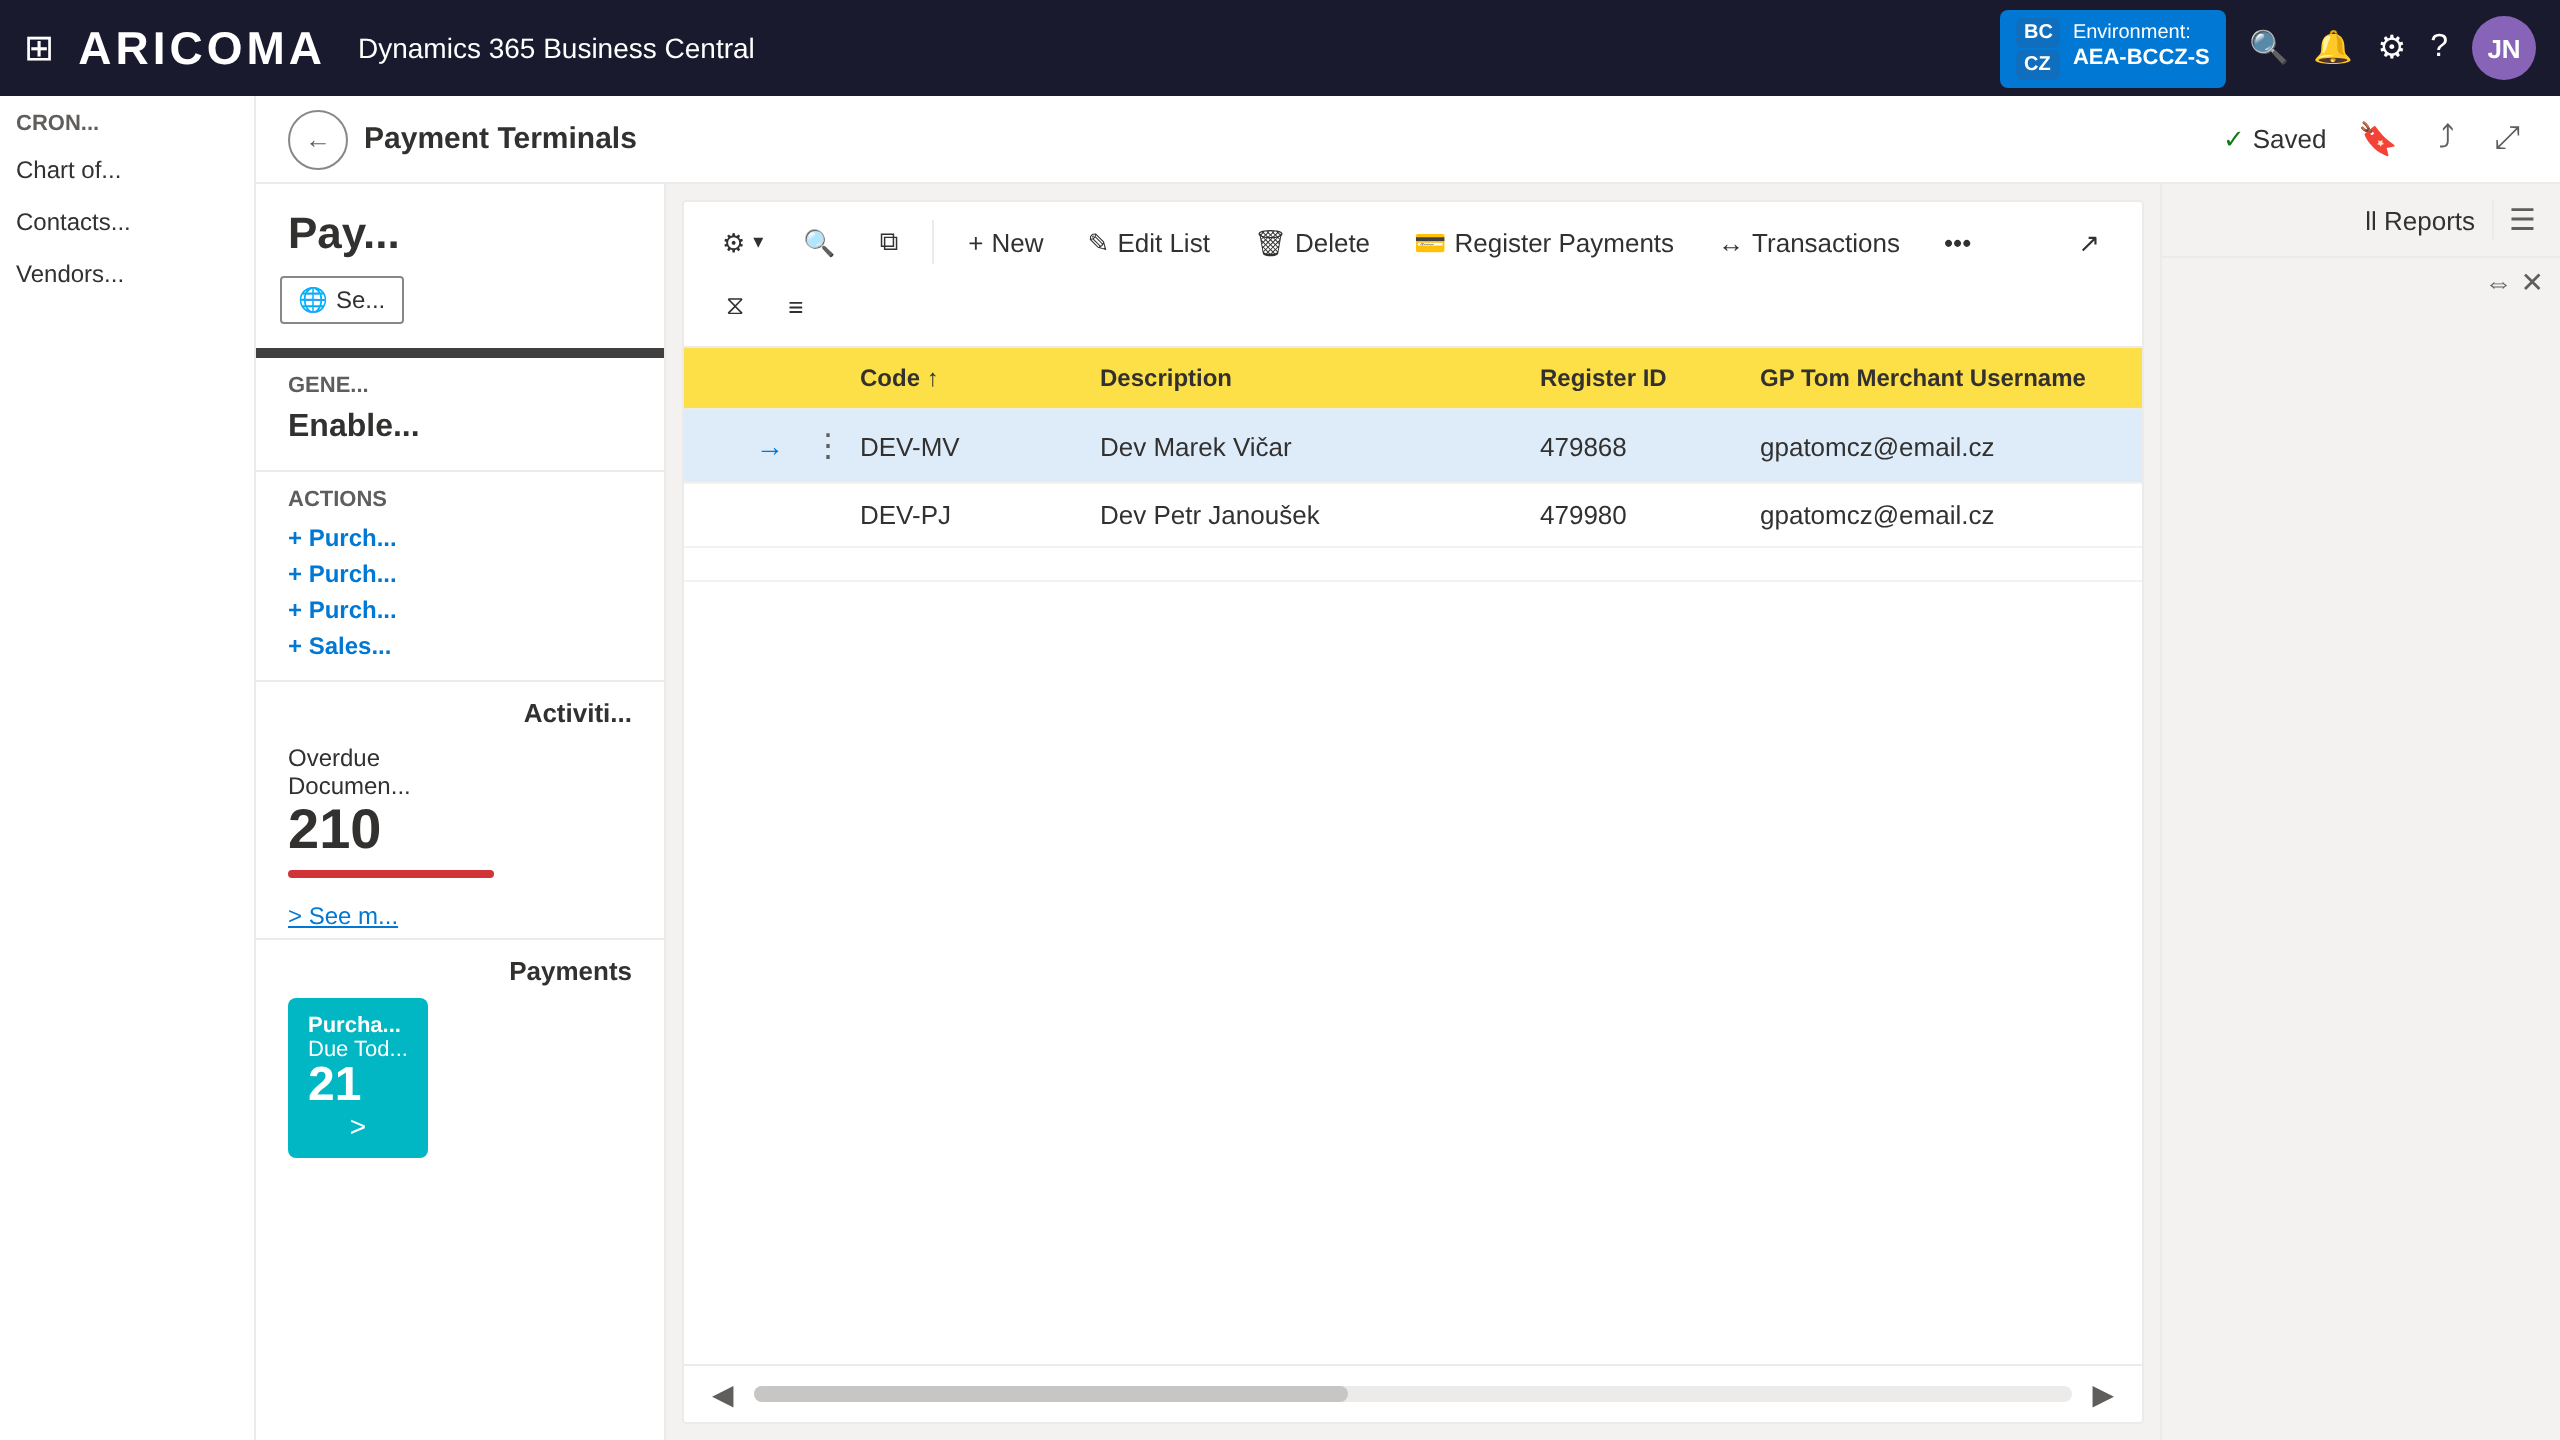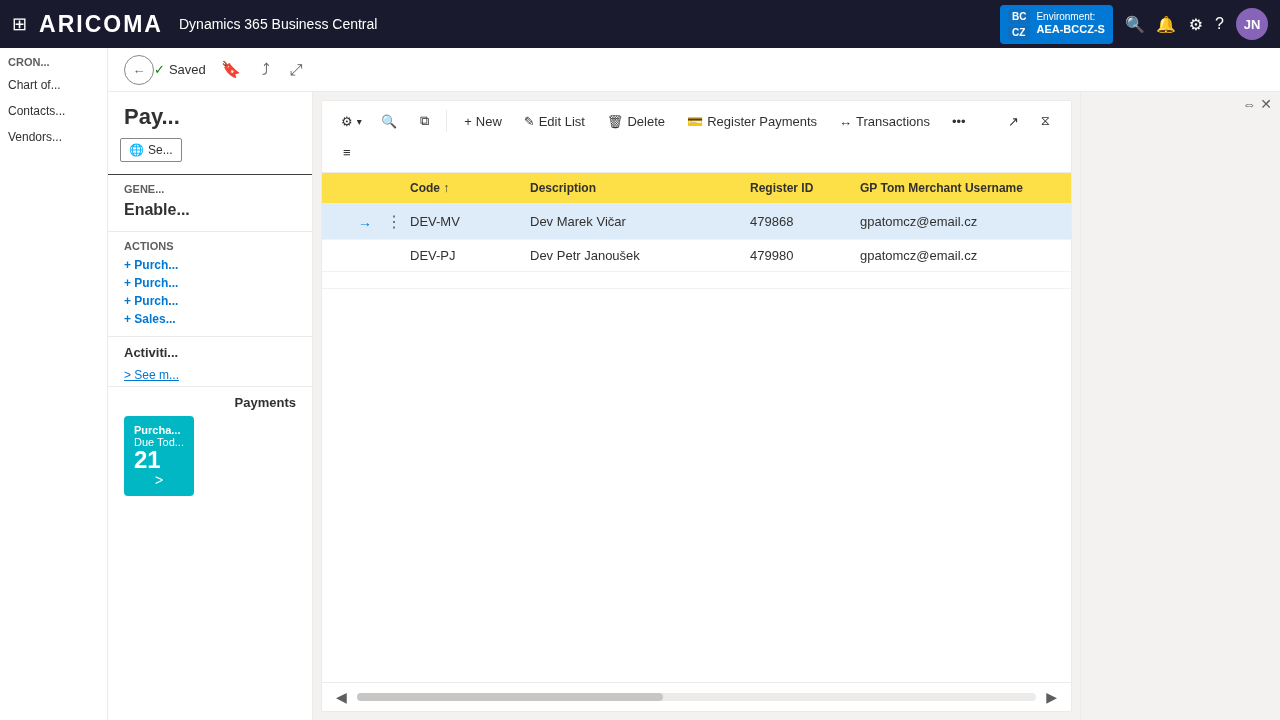--- a/index.html
+++ b/index.html
@@ -28,25 +28,25 @@
     .saved-indicator { display: flex; align-items: center; gap: 4px; color: #323130; font-size: 13px; }
     .second-nav-icon-btn { background: none; border: none; cursor: pointer; color: #605e5c; font-size: 16px; padding: 4px; }
 
     
     .page-wrapper { display: flex; flex: 1; overflow: hidden; }
 
     
     .left-panel { width: 205px; background: #fff; border-right: 1px solid #edebe9; display: flex; flex-direction: column; overflow-y: auto; flex-shrink: 0; padding: 0; }
     .left-panel-header { padding: 12px 16px 4px 16px; }
     .left-panel-page-title { font-size: 22px; font-weight: 600; color: #323130; white-space: nowrap; overflow: hidden; text-overflow: ellipsis; }
-    .left-panel-section { padding: 8px 16px; border-top: 1px solid #404040; margin-top: 4px; }
+    .left-panel-section { padding: 8px 16px; border-top: 5px solid #404040; margin-top: 4px; }
     .left-panel-section-title { font-size: 11px; font-weight: 600; color: #605e5c; text-transform: uppercase; margin-bottom: 6px; }
     .left-panel-action { display: flex; align-items: center; gap: 6px; color: #0078d4; font-size: 12px; cursor: pointer; padding: 2px 0; font-weight: bold; }
     .left-panel-label { font-size: 16px; color: #323130; font-weight: 600; margin-bottom: 4px; }
-    .activities-header { display: flex; align-items: center; justify-content: flex-start; padding: 8px 16px 4px 16px; border-top: 1px solid #edebe9; }
+    .activities-header { display: flex; align-items: center; justify-content: flex-end; padding: 8px 16px 4px 16px; border-top: 1px solid #edebe9; }
     .activities-items { padding: 4px 16px; font-size: 12px; color: #323130; }
     .activities-number { font-size: 28px; font-weight: 600; color: #323130; line-height: 1.1; }
     .progress-bar-red { height: 4px; background: #d13438; width: 60%; margin: 4px 0; border-radius: 2px; }
     .see-more { font-size: 12px; color: #0078d4; cursor: pointer; padding: 4px 16px; text-decoration: underline; }
     .payments-section { padding: 8px 16px 4px 16px; border-top: 1px solid #edebe9; }
     .payments-title { font-size: 13px; font-weight: 600; margin-bottom: 6px; text-align: right; }
     .payments-card { background: #00b7c3; border-radius: 4px; padding: 8px 10px; color: #fff; width: 70px; cursor: pointer; }
 
     
     .right-panel { flex: 1; display: flex; flex-direction: column; overflow: hidden; background: #fff; border: 1px solid #edebe9; margin: 8px; border-radius: 2px; }
@@ -84,21 +84,21 @@
     
     .right-bar { width: 200px; background: #f3f2f1; border-left: 1px solid #edebe9; display: flex; flex-direction: column; flex-shrink: 0; }
     .right-bar-header { display: flex; align-items: center; justify-content: flex-end; padding: 8px 12px; gap: 8px; border-bottom: 1px solid #edebe9; }
     .right-bar-title { font-size: 13px; color: #323130; flex: 1; text-align: right; }
     .right-bar-divider { width: 1px; background: #edebe9; height: 20px; }
     .right-bar-icon { color: #605e5c; cursor: pointer; font-size: 15px; }
     .right-bar-resize { display: flex; align-items: center; justify-content: flex-end; gap: 4px; padding: 4px 8px; }
     .resize-btn { background: none; border: none; cursor: pointer; color: #605e5c; font-size: 14px; }
 
     
-    .left-sidebar-nav { width: 108px; background: #fff; border-right: 1px solid #edebe9; display: flex; flex-direction: column; overflow-y: auto; flex-shrink: 0; }
+    .left-sidebar-nav { width: 128px; background: #fff; border-right: 1px solid #edebe9; display: flex; flex-direction: column; overflow-y: auto; flex-shrink: 0; }
   </style>
 </head>
 <body>
 
 <div class="top-nav">
   <span style="color:#fff;font-size:18px;cursor:pointer;">⊞</span>
   <span style="color:#fff;font-weight:700;font-size:23px;letter-spacing:2px;margin-right:4px;">ARICOMA</span>
   <span style="color:#fff;font-size:14px;font-weight:500;flex:1;">Dynamics 365 Business Central</span>
   <div class="env-badge">
     <div style="display:flex;flex-direction:column;gap:1px;">
@@ -127,20 +127,21 @@
     <div class="sidebar-item">Contacts...</div>
     <div class="sidebar-item">Vendors...</div>
   </div>
 
   <div class="content-area">
 
     <div class="second-nav">
       <div class="back-circle">
         <span>←</span>
       </div>
+      <span class="second-nav-title">Payment Terminals</span>
       <div class="second-nav-right">
         <span class="saved-indicator">
           <span style="color:#107c10;">✓</span>
           <span>Saved</span>
         </span>
         <button class="second-nav-icon-btn">🔖</button>
         <button class="second-nav-icon-btn">⤴</button>
         <button class="second-nav-icon-btn">⤢</button>
       </div>
     </div>
@@ -163,20 +164,26 @@
         </div>
         <div style="padding:8px 16px;border-top:1px solid #edebe9;">
           <div style="font-size:11px;font-weight:600;color:#605e5c;text-transform:uppercase;margin-bottom:4px;">Actions</div>
           <div class="left-panel-action">+ Purch...</div>
           <div class="left-panel-action">+ Purch...</div>
           <div class="left-panel-action">+ Purch...</div>
           <div class="left-panel-action">+ Sales...</div>
         </div>
         <div class="activities-header">
           <div style="font-size:13px;font-weight:600;">Activiti...</div>
+        </div>
+        <div class="activities-items">
+          <div style="font-size:12px;">Overdue</div>
+          <div style="font-size:12px;">Documen...</div>
+          <div class="activities-number">210</div>
+          <div class="progress-bar-red"></div>
         </div>
         <div class="see-more">&gt; See m...</div>
         <div class="payments-section">
           <div class="payments-title">Payments</div>
           <div class="payments-card">
             <div style="font-size:11px;font-weight:600;">Purcha...</div>
             <div style="font-size:11px;">Due Tod...</div>
             <div style="font-size:24px;font-weight:700;line-height:1;">21</div>
             <div style="text-align:center;font-size:14px;">&gt;</div>
           </div>
@@ -284,20 +291,25 @@
         <div class="bottom-scrollbar">
           <button class="scroll-arrow">◀</button>
           <div class="scroll-track">
             <div class="scroll-thumb"></div>
           </div>
           <button class="scroll-arrow">▶</button>
         </div>
       </div>
 
       <div class="right-bar">
+        <div class="right-bar-header">
+          <span class="right-bar-title">ll Reports</span>
+          <div class="right-bar-divider"></div>
+          <span class="right-bar-icon">☰</span>
+        </div>
         <div class="right-bar-resize">
           <button class="resize-btn">⇔</button>
           <button class="resize-btn">✕</button>
         </div>
       </div>
 
     </div>
   </div>
 </div>
 

